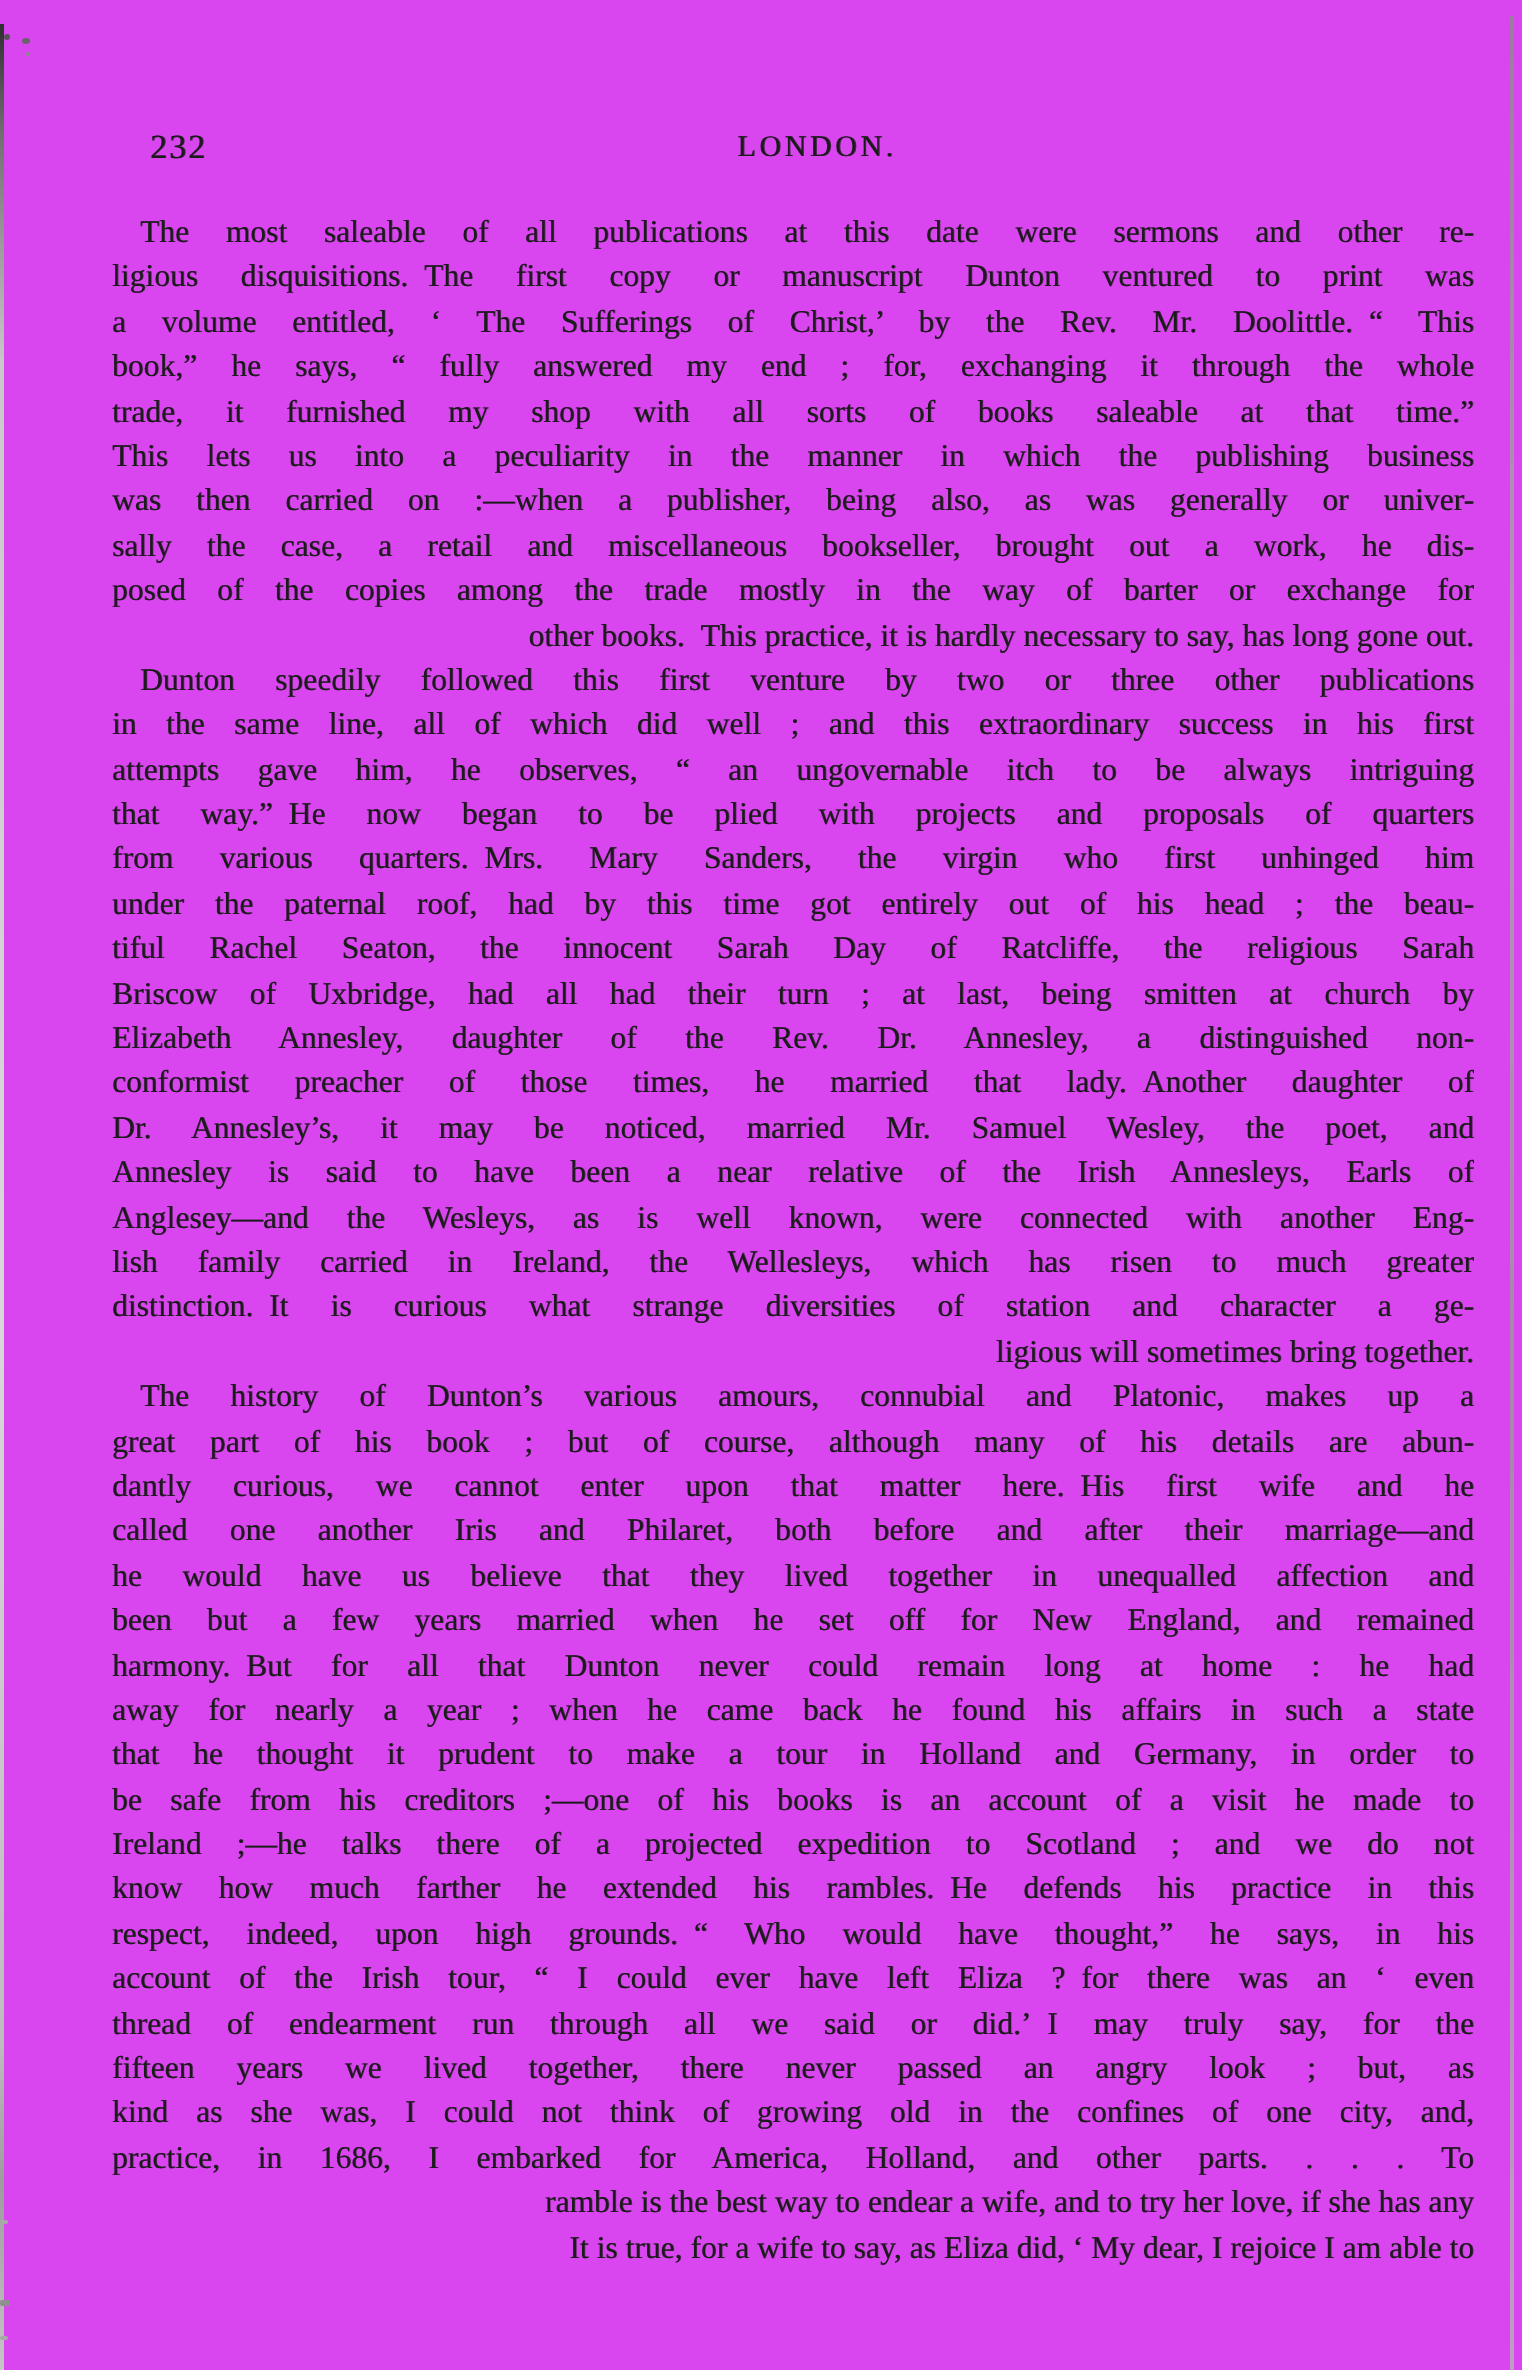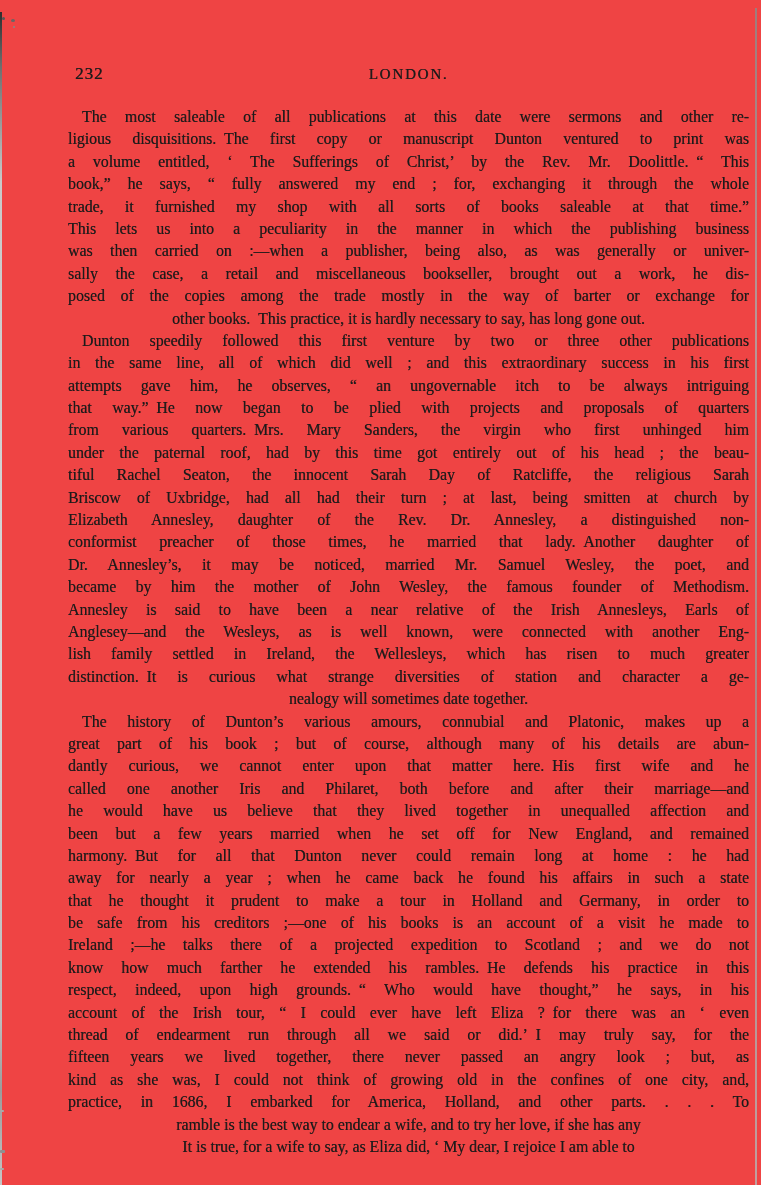--- a/index.html
+++ b/index.html
@@ -1,19 +1,19 @@
 <!DOCTYPE html>
 <html><head>
 <meta charset="utf-8">
 <style>
   html,body{margin:0;padding:0;background:#e8e8e8;}
   .scan-page{
     position:relative;
     width:761px;height:1185px;
-    background:#ef4444;
+    background:#d946ef;
     overflow:hidden;
     font-family:"Liberation Serif","DejaVu Serif",serif;
     color:#1b1b1b;
     text-shadow:0.35px 0 0 rgba(20,20,20,0.6);
   }
   
   .edge-left{
     position:absolute;left:0;top:12px;bottom:0;width:2px;
     background:linear-gradient(#2e2e2e 0px,#6f6f6f 55px,#c9c9c9 170px,#d8d8d8 55%,#bdbdbd 86%,#9c9c9c 92%,#c6c6c6 100%);
   }
@@ -35,27 +35,27 @@
     position:absolute;left:7px;top:0;
     font-size:17px;letter-spacing:1px;
     text-shadow:0.5px 0 0 rgba(20,20,20,0.75);
   }
   .headtitle{
     position:absolute;left:0;right:0;top:2px;text-align:center;
     font-size:15px;letter-spacing:1.8px;
     text-shadow:0.5px 0 0 rgba(20,20,20,0.7);
   }
   
-  .text-column{position:absolute;left:68px;top:106px;width:681px;}
+  .text-column{position:absolute;left:56px;top:106px;width:681px;}
   .line{
     height:22.4px;line-height:22.4px;font-size:15.8px;
     overflow:hidden;text-align:justify;
   }
   .line::after{content:"";display:inline-block;width:100%;height:0;vertical-align:top;}
-  .line.nj{text-align:center;}
+  .line.nj{text-align:right;}
   .line.nj::after{width:0;}
   .line.indent{text-indent:14px;}
 </style>
 </head>
 <body>
 
 <div class="scan-page">
   <div class="edge-left"></div>
   <div class="edge-right"></div>
   <div class="speck sp1"></div>
@@ -85,26 +85,25 @@
       <div class="line">in the same line, all of which did well ; and this extraordinary success in his first</div>
       <div class="line">attempts gave him, he observes, “ an ungovernable itch to be always intriguing</div>
       <div class="line">that way.” He now began to be plied with projects and proposals of quarters</div>
       <div class="line">from various quarters. Mrs. Mary Sanders, the virgin who first unhinged him</div>
       <div class="line">under the paternal roof, had by this time got entirely out of his head ; the beau-</div>
       <div class="line">tiful Rachel Seaton, the innocent Sarah Day of Ratcliffe, the religious Sarah</div>
       <div class="line">Briscow of Uxbridge, had all had their turn ; at last, being smitten at church by</div>
       <div class="line">Elizabeth Annesley, daughter of the Rev. Dr. Annesley, a distinguished non-</div>
       <div class="line">conformist preacher of those times, he married that lady. Another daughter of</div>
       <div class="line">Dr. Annesley’s, it may be noticed, married Mr. Samuel Wesley, the poet, and</div>
-      <div class="line">became by him the mother of John Wesley, the famous founder of Methodism.</div>
       <div class="line">Annesley is said to have been a near relative of the Irish Annesleys, Earls of</div>
       <div class="line">Anglesey—and the Wesleys, as is well known, were connected with another Eng-</div>
-      <div class="line">lish family settled in Ireland, the Wellesleys, which has risen to much greater</div>
+      <div class="line">lish family carried in Ireland, the Wellesleys, which has risen to much greater</div>
       <div class="line">distinction. It is curious what strange diversities of station and character a ge-</div>
-      <div class="line nj">nealogy will sometimes date together.</div>
+      <div class="line nj">ligious will sometimes bring together.</div>
       <div class="line indent">The history of Dunton’s various amours, connubial and Platonic, makes up a</div>
       <div class="line">great part of his book ; but of course, although many of his details are abun-</div>
       <div class="line">dantly curious, we cannot enter upon that matter here. His first wife and he</div>
       <div class="line">called one another Iris and Philaret, both before and after their marriage—and</div>
       <div class="line">he would have us believe that they lived together in unequalled affection and</div>
       <div class="line">been but a few years married when he set off for New England, and remained</div>
       <div class="line">harmony. But for all that Dunton never could remain long at home : he had</div>
       <div class="line">away for nearly a year ; when he came back he found his affairs in such a state</div>
       <div class="line">that he thought it prudent to make a tour in Holland and Germany, in order to</div>
       <div class="line">be safe from his creditors ;—one of his books is an account of a visit he made to</div>

